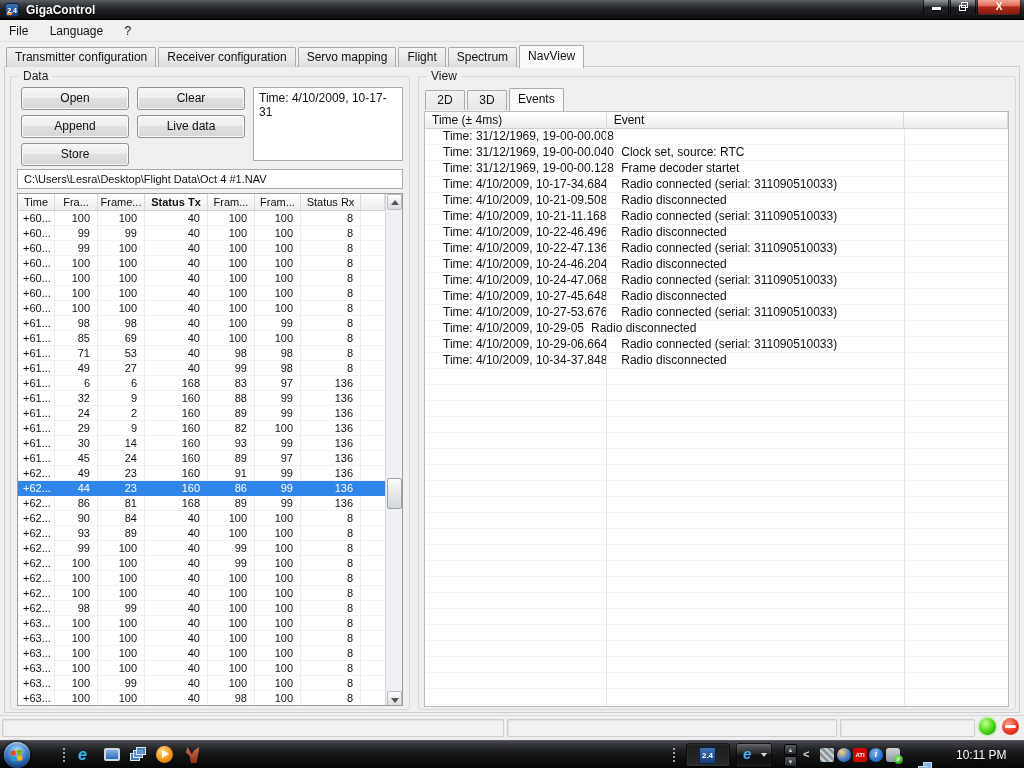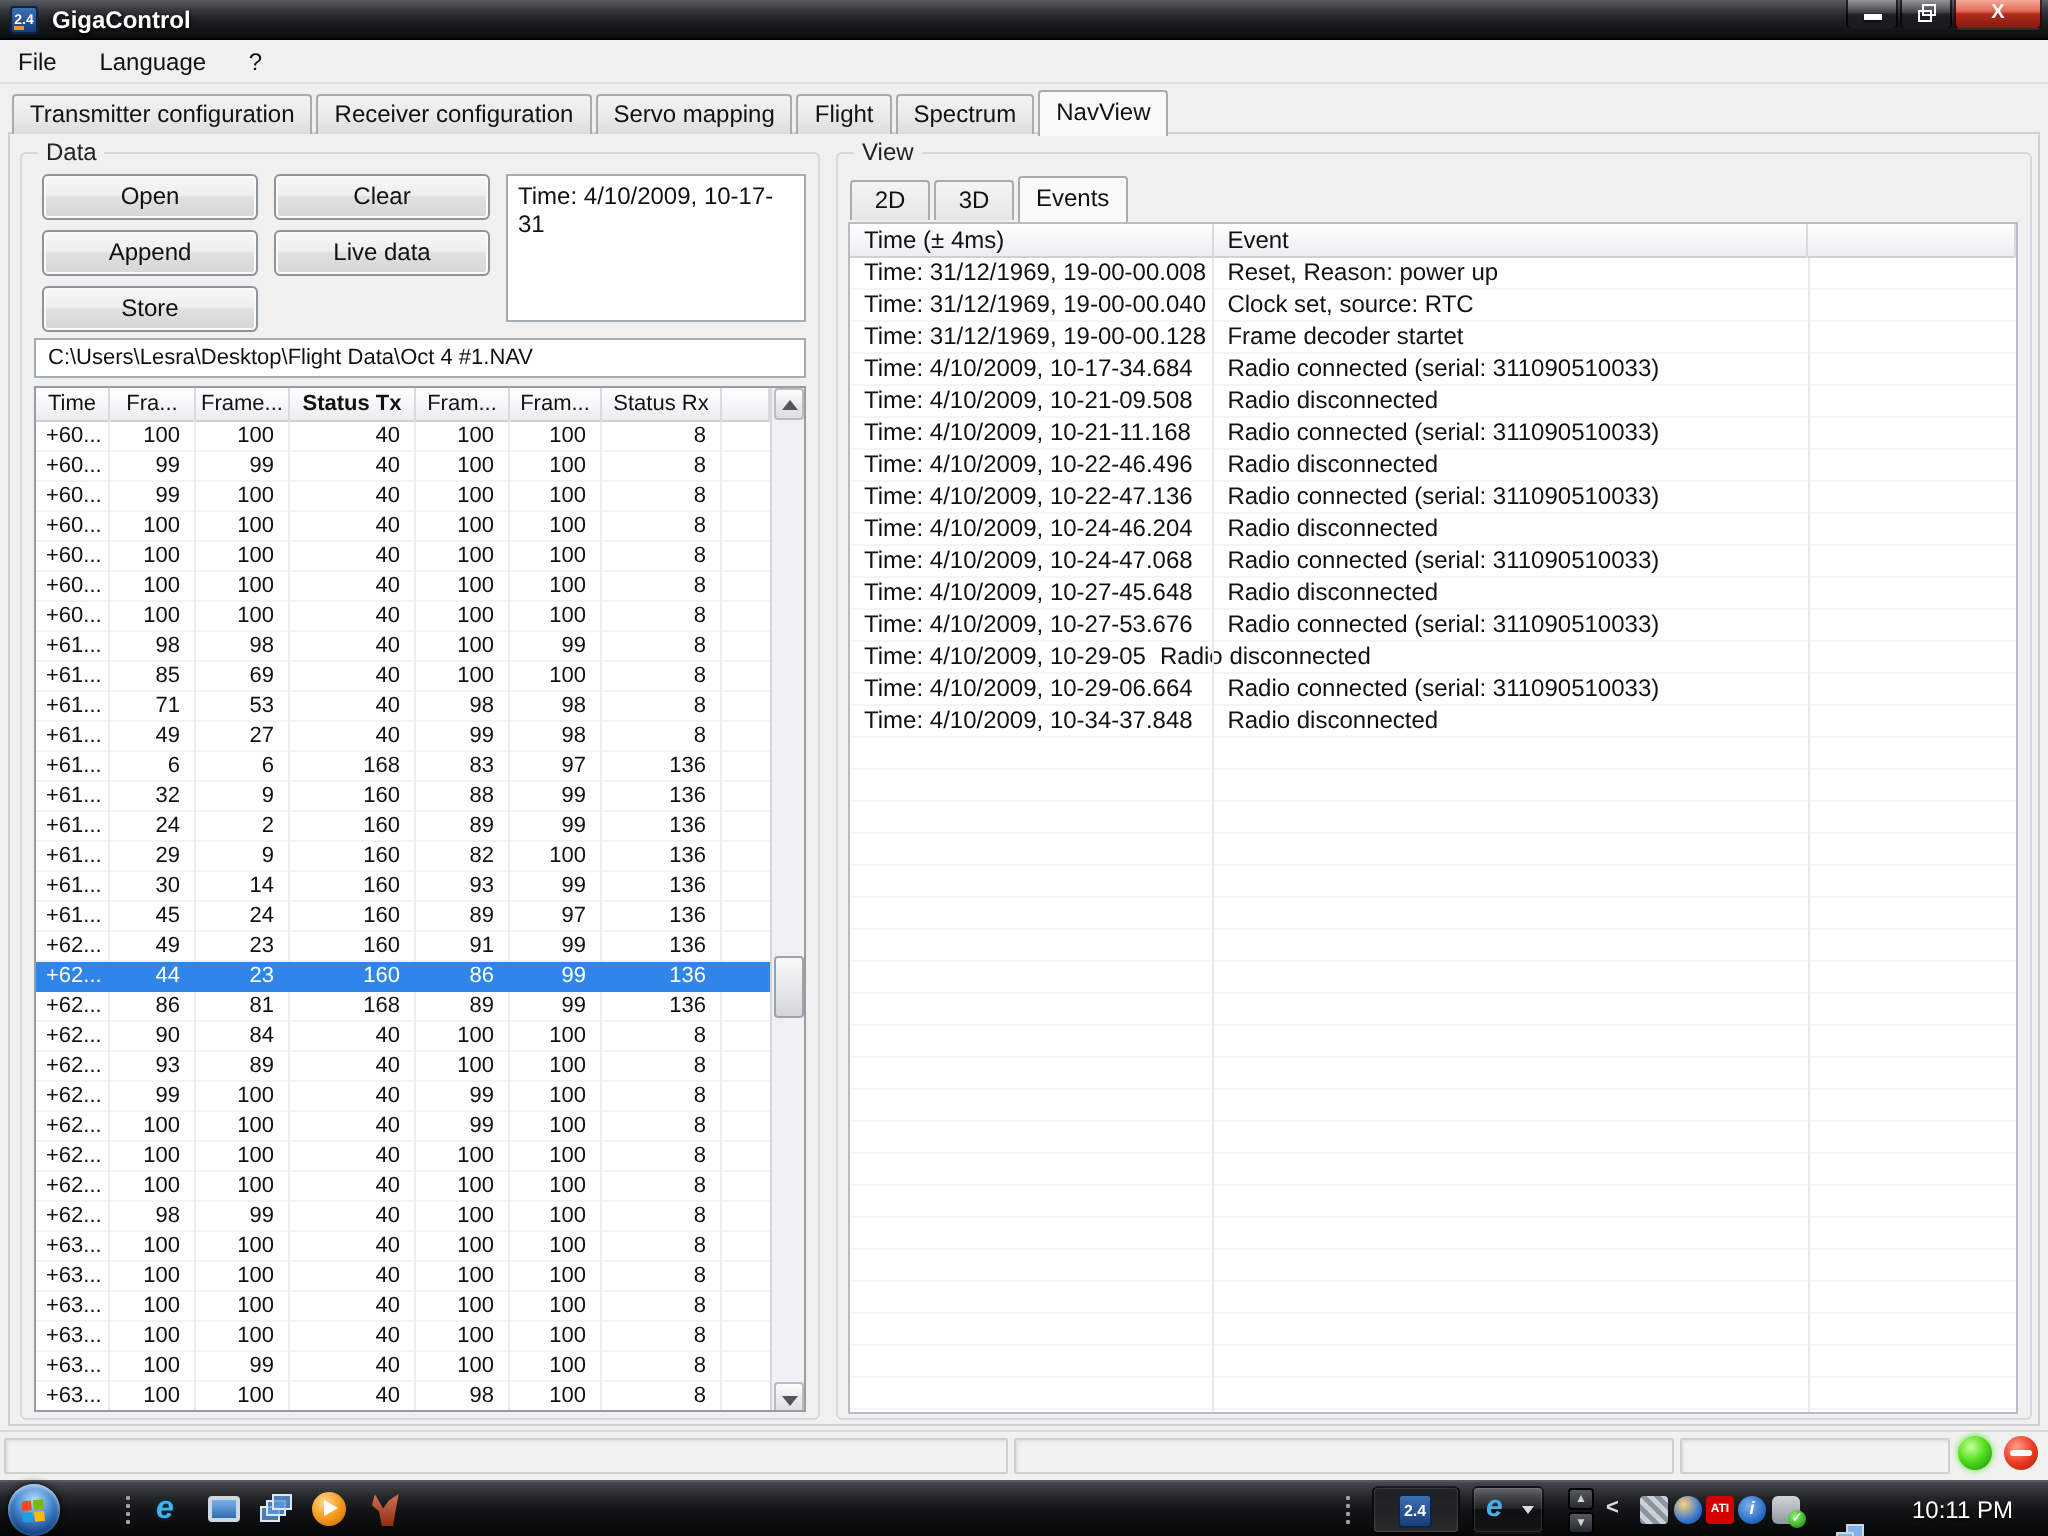--- a/index.html
+++ b/index.html
@@ -103,21 +103,21 @@
 
   
   #events-table { position:absolute; left:5px; top:34px; width:585px; height:596px; background:#fff;
     border:1px solid #b9bcc0; overflow:hidden; }
   #events-header { position:absolute; left:0; top:0; width:100%; height:17px;
     background:linear-gradient(#ffffff,#f3f4f6 60%,#ebedef); border-bottom:1px solid #cfd1d5; display:flex; }
   .ehcell { height:17px; line-height:16px; font-size:12px; color:#111; padding-left:7px;
     border-right:1px solid #d8dadd; white-space:nowrap; overflow:hidden; }
   #events-body { position:absolute; left:0; top:17px; width:100%; height:579px;
     background:repeating-linear-gradient(to bottom,#fff 0 15px,#f5f5f5 15px 16px); }
-  .erow { height:16px; display:flex; }
+  .erow { height:16px; display:flex;margin-left:11px; }
   .ecell { height:16px; line-height:15px; font-size:12px; color:#111; padding-left:7px; white-space:nowrap; overflow:hidden; }
 
   
   #statusbar { position:absolute; left:0; top:715px; width:1024px; height:25px; background:#f0f0f0;
     border-top:1px solid #d9d9d9; }
   .spanel { position:absolute; top:3px; height:18px; background:#f2f2f2;
     border:1px solid #cfcfcf; border-radius:1px; box-shadow:inset 1px 1px 1px #e2e2e2; }
   .led { position:absolute; top:2px; width:17px; height:17px; border-radius:50%; }
   .led.green { background:radial-gradient(circle at 38% 32%,#c9ff9e,#53e01e 45%,#2c9a0c 85%); box-shadow:0 0 3px #57e522; }
   .led.red { background:radial-gradient(circle at 38% 32%,#ff9d8d,#ea3f27 50%,#c01f0d 90%); }
@@ -592,21 +592,20 @@
         <div id="events-header">
             <div class="ehcell" style="width: 182px;">Time (± 4ms)</div>
             <div class="ehcell" style="width: 298px;">Event</div>
             <div class="ehcell" style="width: 104px;"></div>
           </div>
         <div id="events-body">
             <div class="vline" style="left: 181px; background: rgb(232, 232, 232);"></div>
             <div class="vline" style="left: 479px; background: rgb(232, 232, 232);"></div>
             <div class="erow">
               <div class="ecell" style="width: 182px;">Time: 31/12/1969, 19-00-00.008</div>
-              <div class="ecell" style="width: 298px;">Reset, Reason: power up</div>
               <div class="ecell" style="width: 104px;"></div>
             </div>
             <div class="erow">
               <div class="ecell" style="width: 182px;">Time: 31/12/1969, 19-00-00.040</div>
               <div class="ecell" style="width: 298px;">Clock set, source: RTC</div>
               <div class="ecell" style="width: 104px;"></div>
             </div>
             <div class="erow">
               <div class="ecell" style="width: 182px;">Time: 31/12/1969, 19-00-00.128</div>
               <div class="ecell" style="width: 298px;">Frame decoder startet</div>

